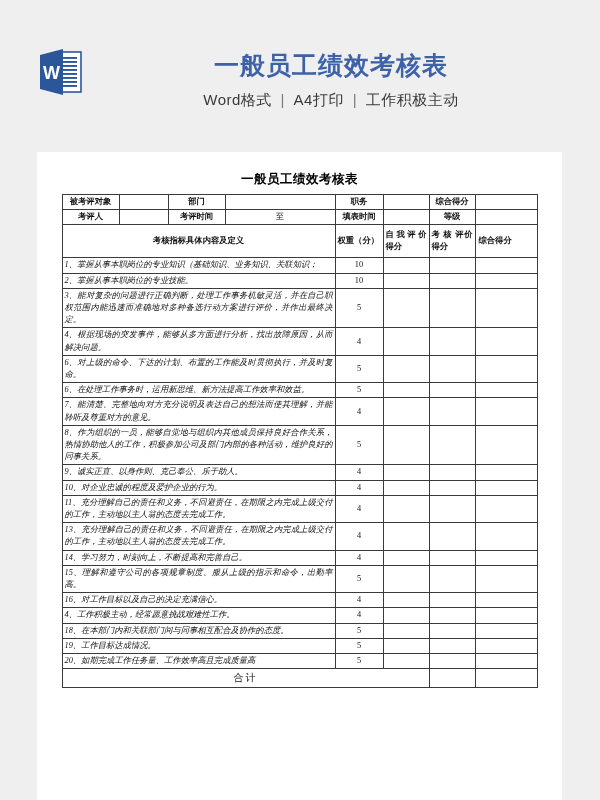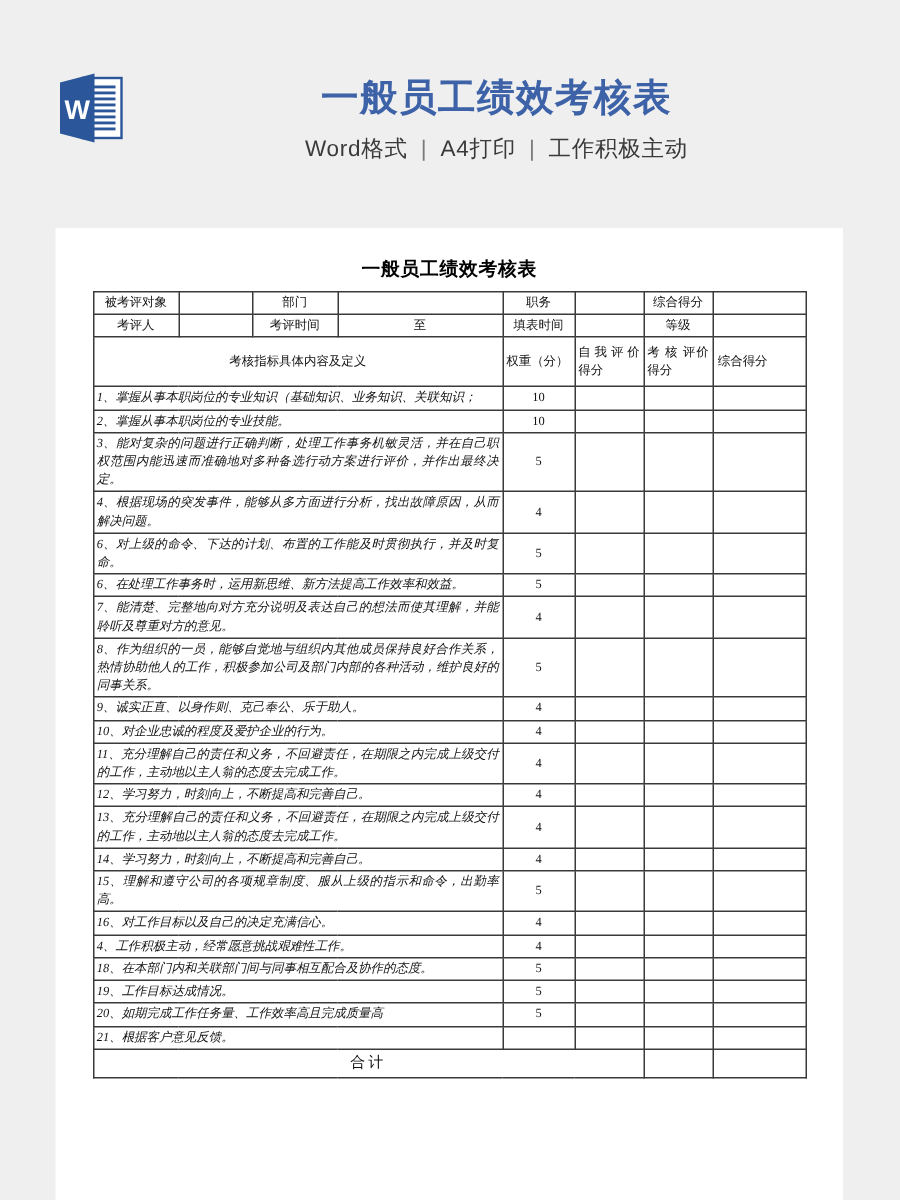--- a/index.html
+++ b/index.html
@@ -88,21 +88,21 @@
   .c{text-align:center;}
   .l{text-align:left;padding-left:3px;}
   .blank{background:#fff;}
   .idx{
     font-size:8.3px;
     line-height:12.4px;
     text-align:justify;
     text-align-last:left;
     font-style:italic;
   }
-  .hdr-label{font-weight:normal;}
+  .hdr-label{font-weight:bold;}
   .total{font-weight:normal;font-size:10px;letter-spacing:2px;}
   .justify-head{
     text-align:justify;
     text-align-last:left;
     line-height:12px;
     padding-left:2px;padding-right:1px;
   }
 </style>
 </head>
 <body>
@@ -259,27 +259,20 @@
           <td class="blank"></td>
         </tr>
         <tr>
           <td class="l idx" colspan="4">11、充分理解自己的责任和义务，不回避责任，在期限之内完成上级交付的工作，主动地以主人翁的态度去完成工作。</td>
           <td class="c">4</td>
           <td class="blank"></td>
           <td class="blank"></td>
           <td class="blank"></td>
         </tr>
         <tr>
-          <td class="l idx" colspan="4">12、学习努力，时刻向上，不断提高和完善自己。</td>
-          <td class="c">4</td>
-          <td class="blank"></td>
-          <td class="blank"></td>
-          <td class="blank"></td>
-        </tr>
-        <tr>
           <td class="l idx" colspan="4">13、充分理解自己的责任和义务，不回避责任，在期限之内完成上级交付的工作，主动地以主人翁的态度去完成工作。</td>
           <td class="c">4</td>
           <td class="blank"></td>
           <td class="blank"></td>
           <td class="blank"></td>
         </tr>
         <tr>
           <td class="l idx" colspan="4">14、学习努力，时刻向上，不断提高和完善自己。</td>
           <td class="c">4</td>
           <td class="blank"></td>
@@ -317,27 +310,20 @@
         <tr>
           <td class="l idx" colspan="4">19、工作目标达成情况。</td>
           <td class="c">5</td>
           <td class="blank"></td>
           <td class="blank"></td>
           <td class="blank"></td>
         </tr>
         <tr>
           <td class="l idx" colspan="4">20、如期完成工作任务量、工作效率高且完成质量高</td>
           <td class="c">5</td>
-          <td class="blank"></td>
-          <td class="blank"></td>
-          <td class="blank"></td>
-        </tr>
-        <tr>
-          <td class="l idx" colspan="4">21、根据客户意见反馈。</td>
-          <td class="c"></td>
           <td class="blank"></td>
           <td class="blank"></td>
           <td class="blank"></td>
         </tr>
 
         <tr>
           <td class="c total" colspan="6" style="height:16px">合计</td>
           <td class="blank"></td>
           <td class="blank"></td>
         </tr>

